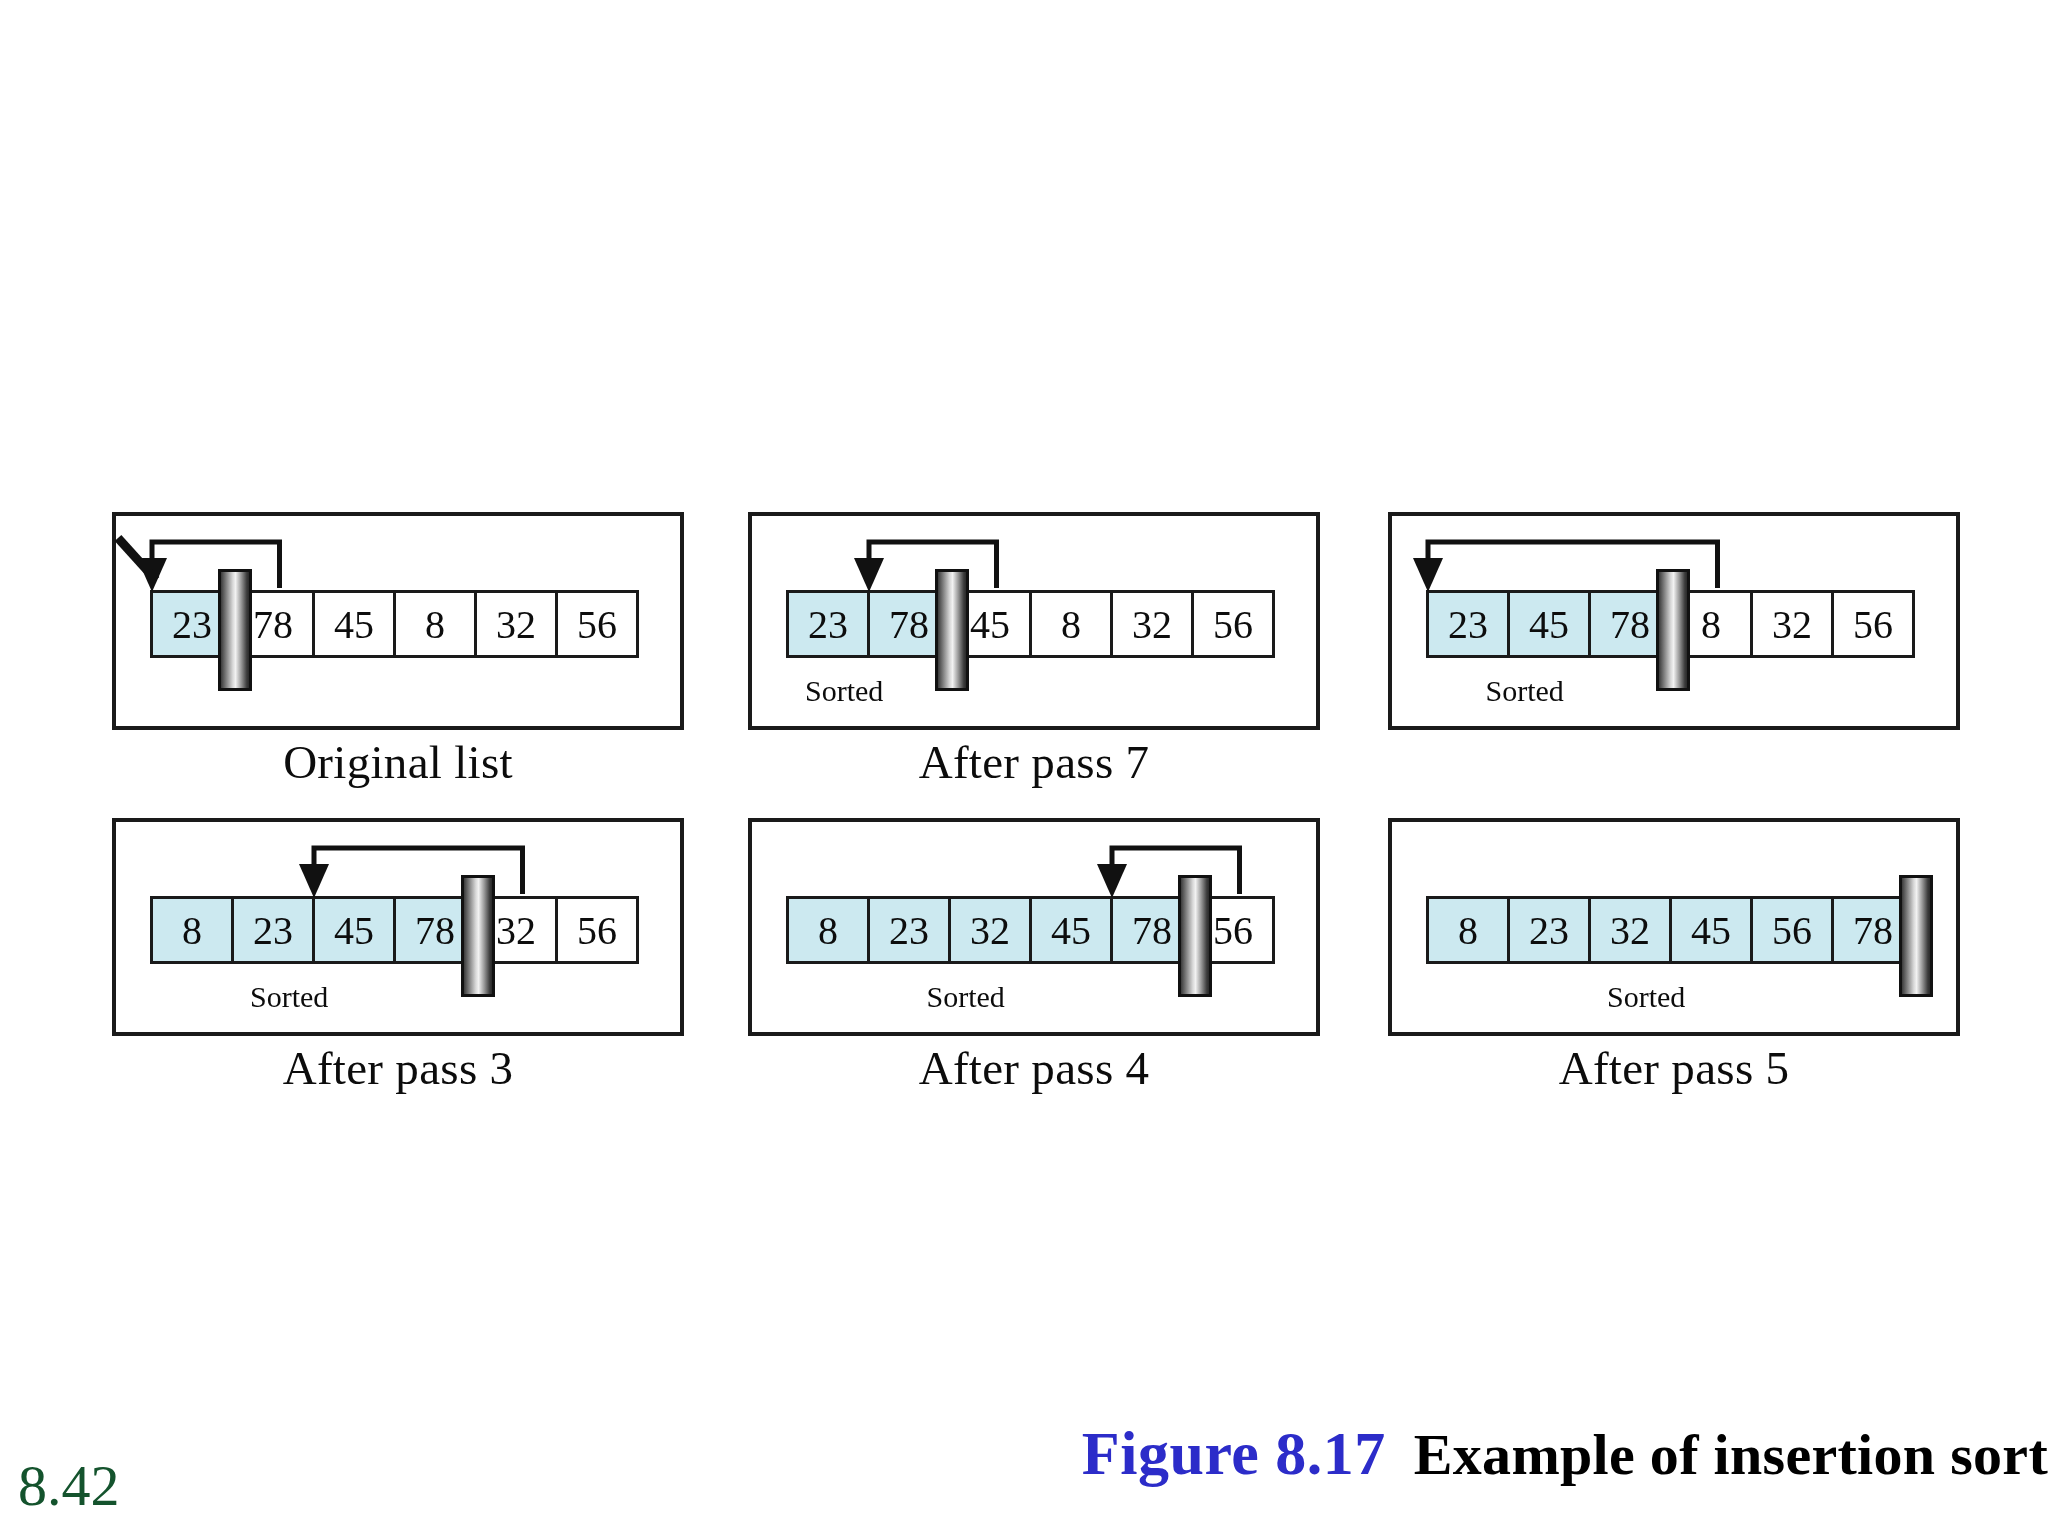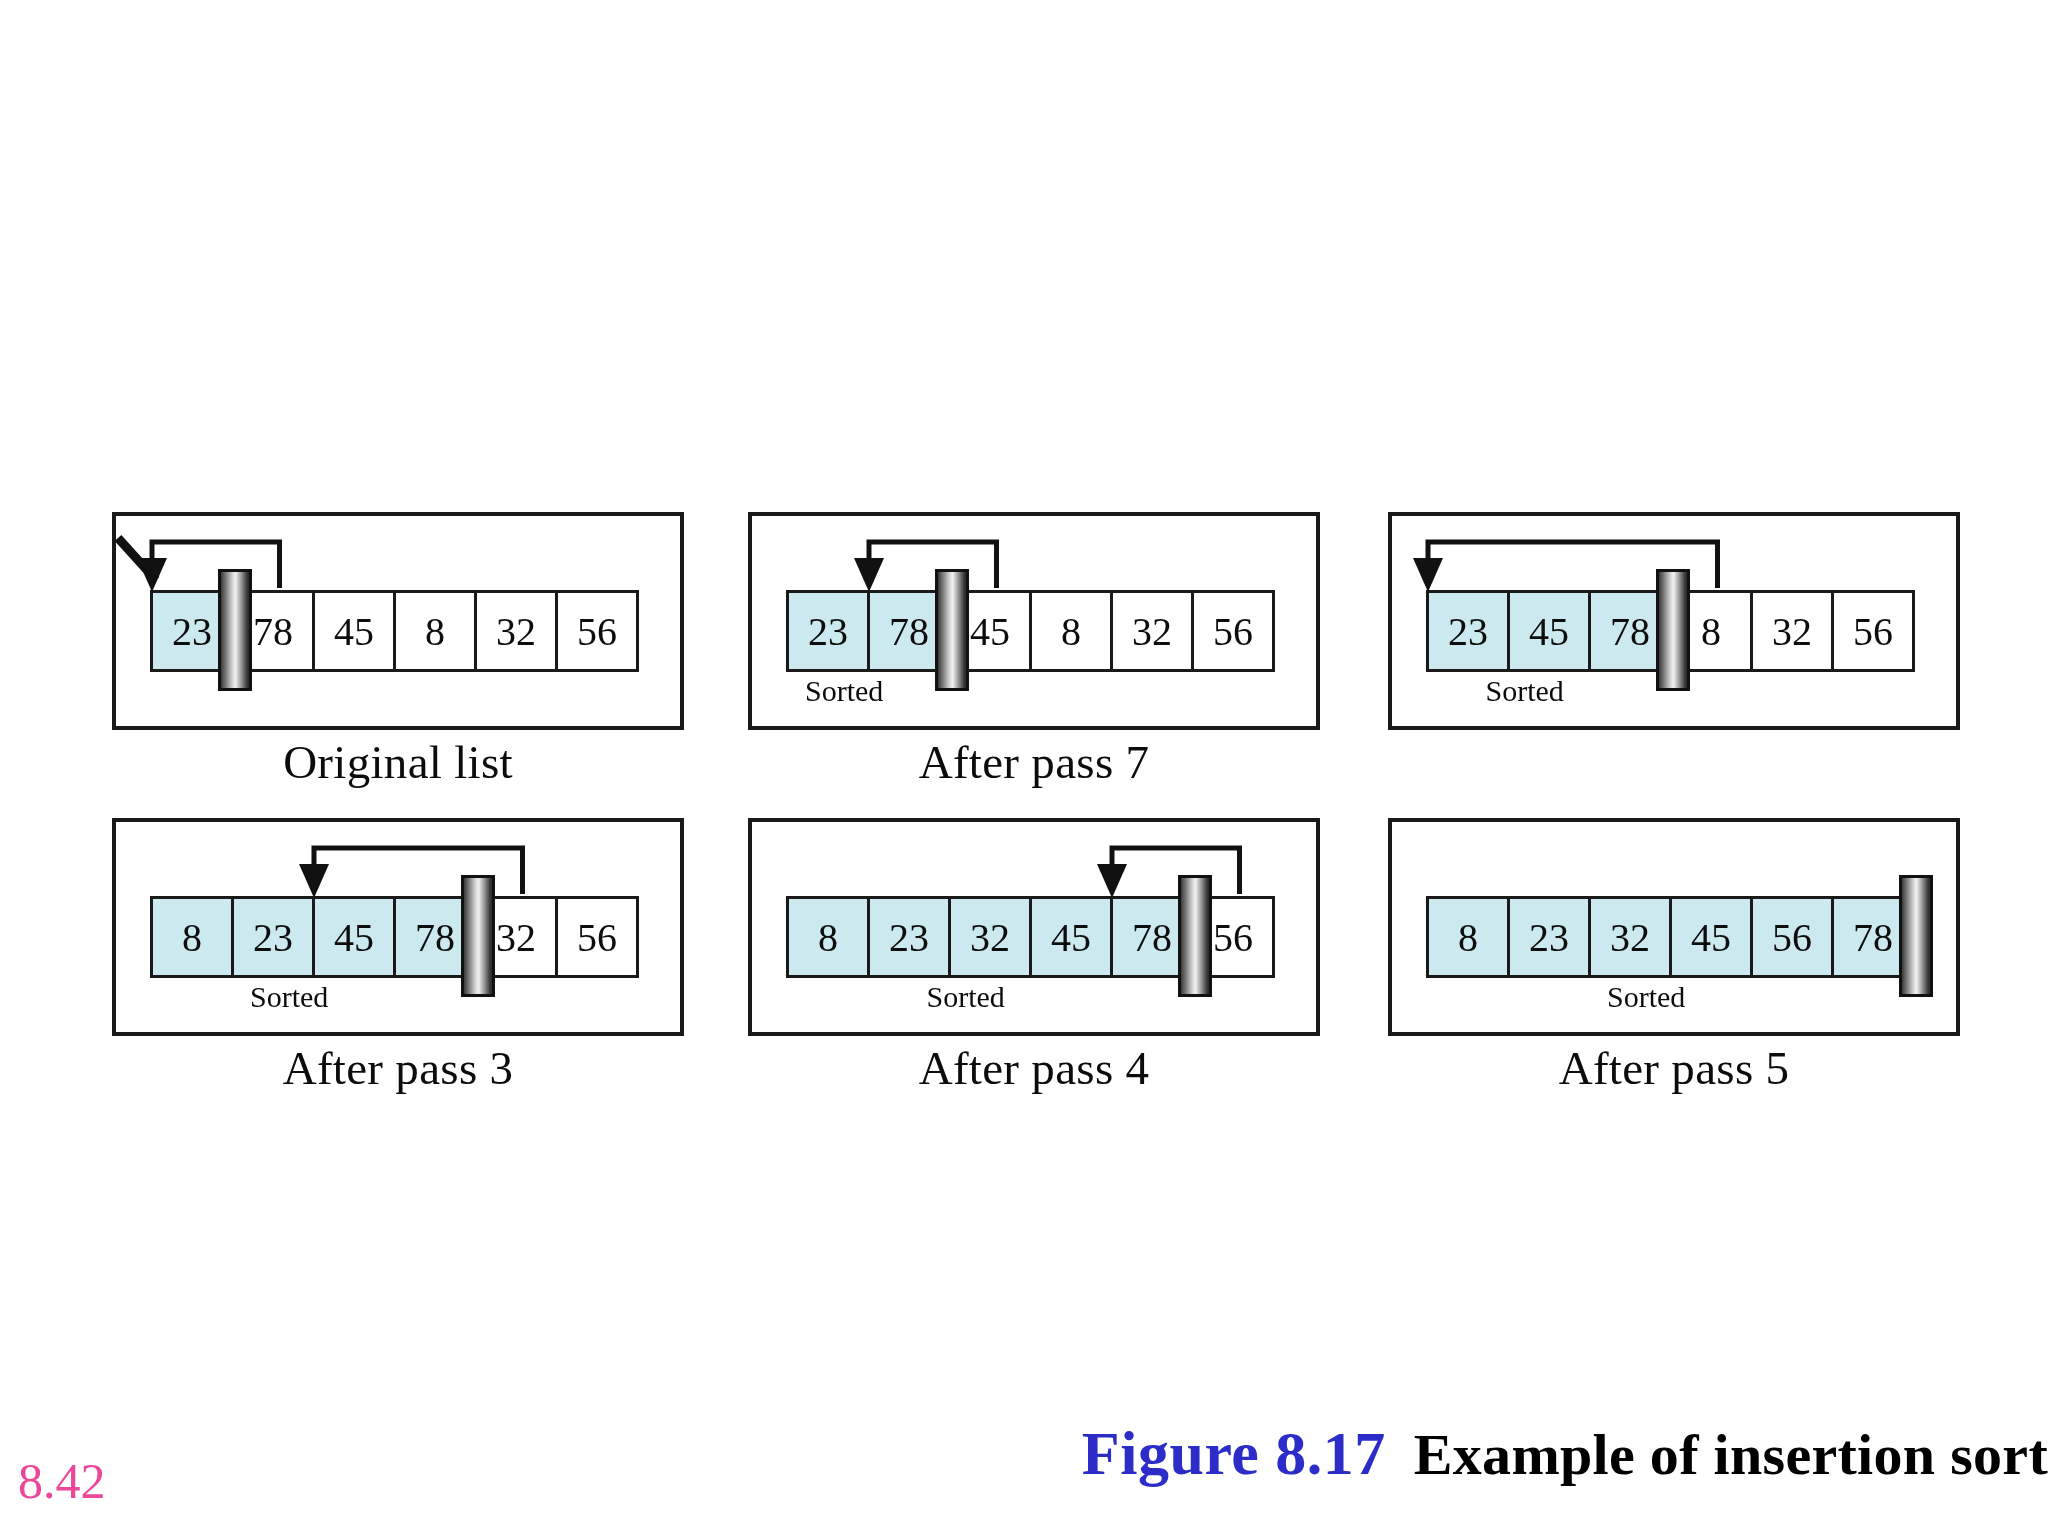--- a/index.html
+++ b/index.html
@@ -52,21 +52,21 @@
     top: 74px;
   }
 
   .cells {
     display: flex;
     position: relative;
   }
 
   .cell {
     width: 84px;
-    height: 82px;
+    height: 68px;
     border: 3px solid #1a1a1a;
     margin-left: -3px;
     background: #ffffff;
     box-sizing: border-box;
     display: flex;
     align-items: center;
     justify-content: center;
     font-size: 40px;
     color: #0d0d0d;
     font-family: "Liberation Serif", serif;
@@ -134,22 +134,22 @@
     margin-left: 28px;
     letter-spacing: 0.3px;
   }
 
   
   #page-number {
     position: absolute;
     left: 18px;
     top: 1452px;
     font-family: "Liberation Serif", serif;
-    font-size: 50px;
-    color: #ec4899;
+    font-size: 58px;
+    color: #14532d;
   }
 </style>
 </head>
 <body>
 
 <div id="figure-area">
     <div class="panel-slot" style="left: 112px; top: 512px; width: 572px;">
       <div class="panel-box">
         <div class="cells-wrap">
           <div class="cells">

